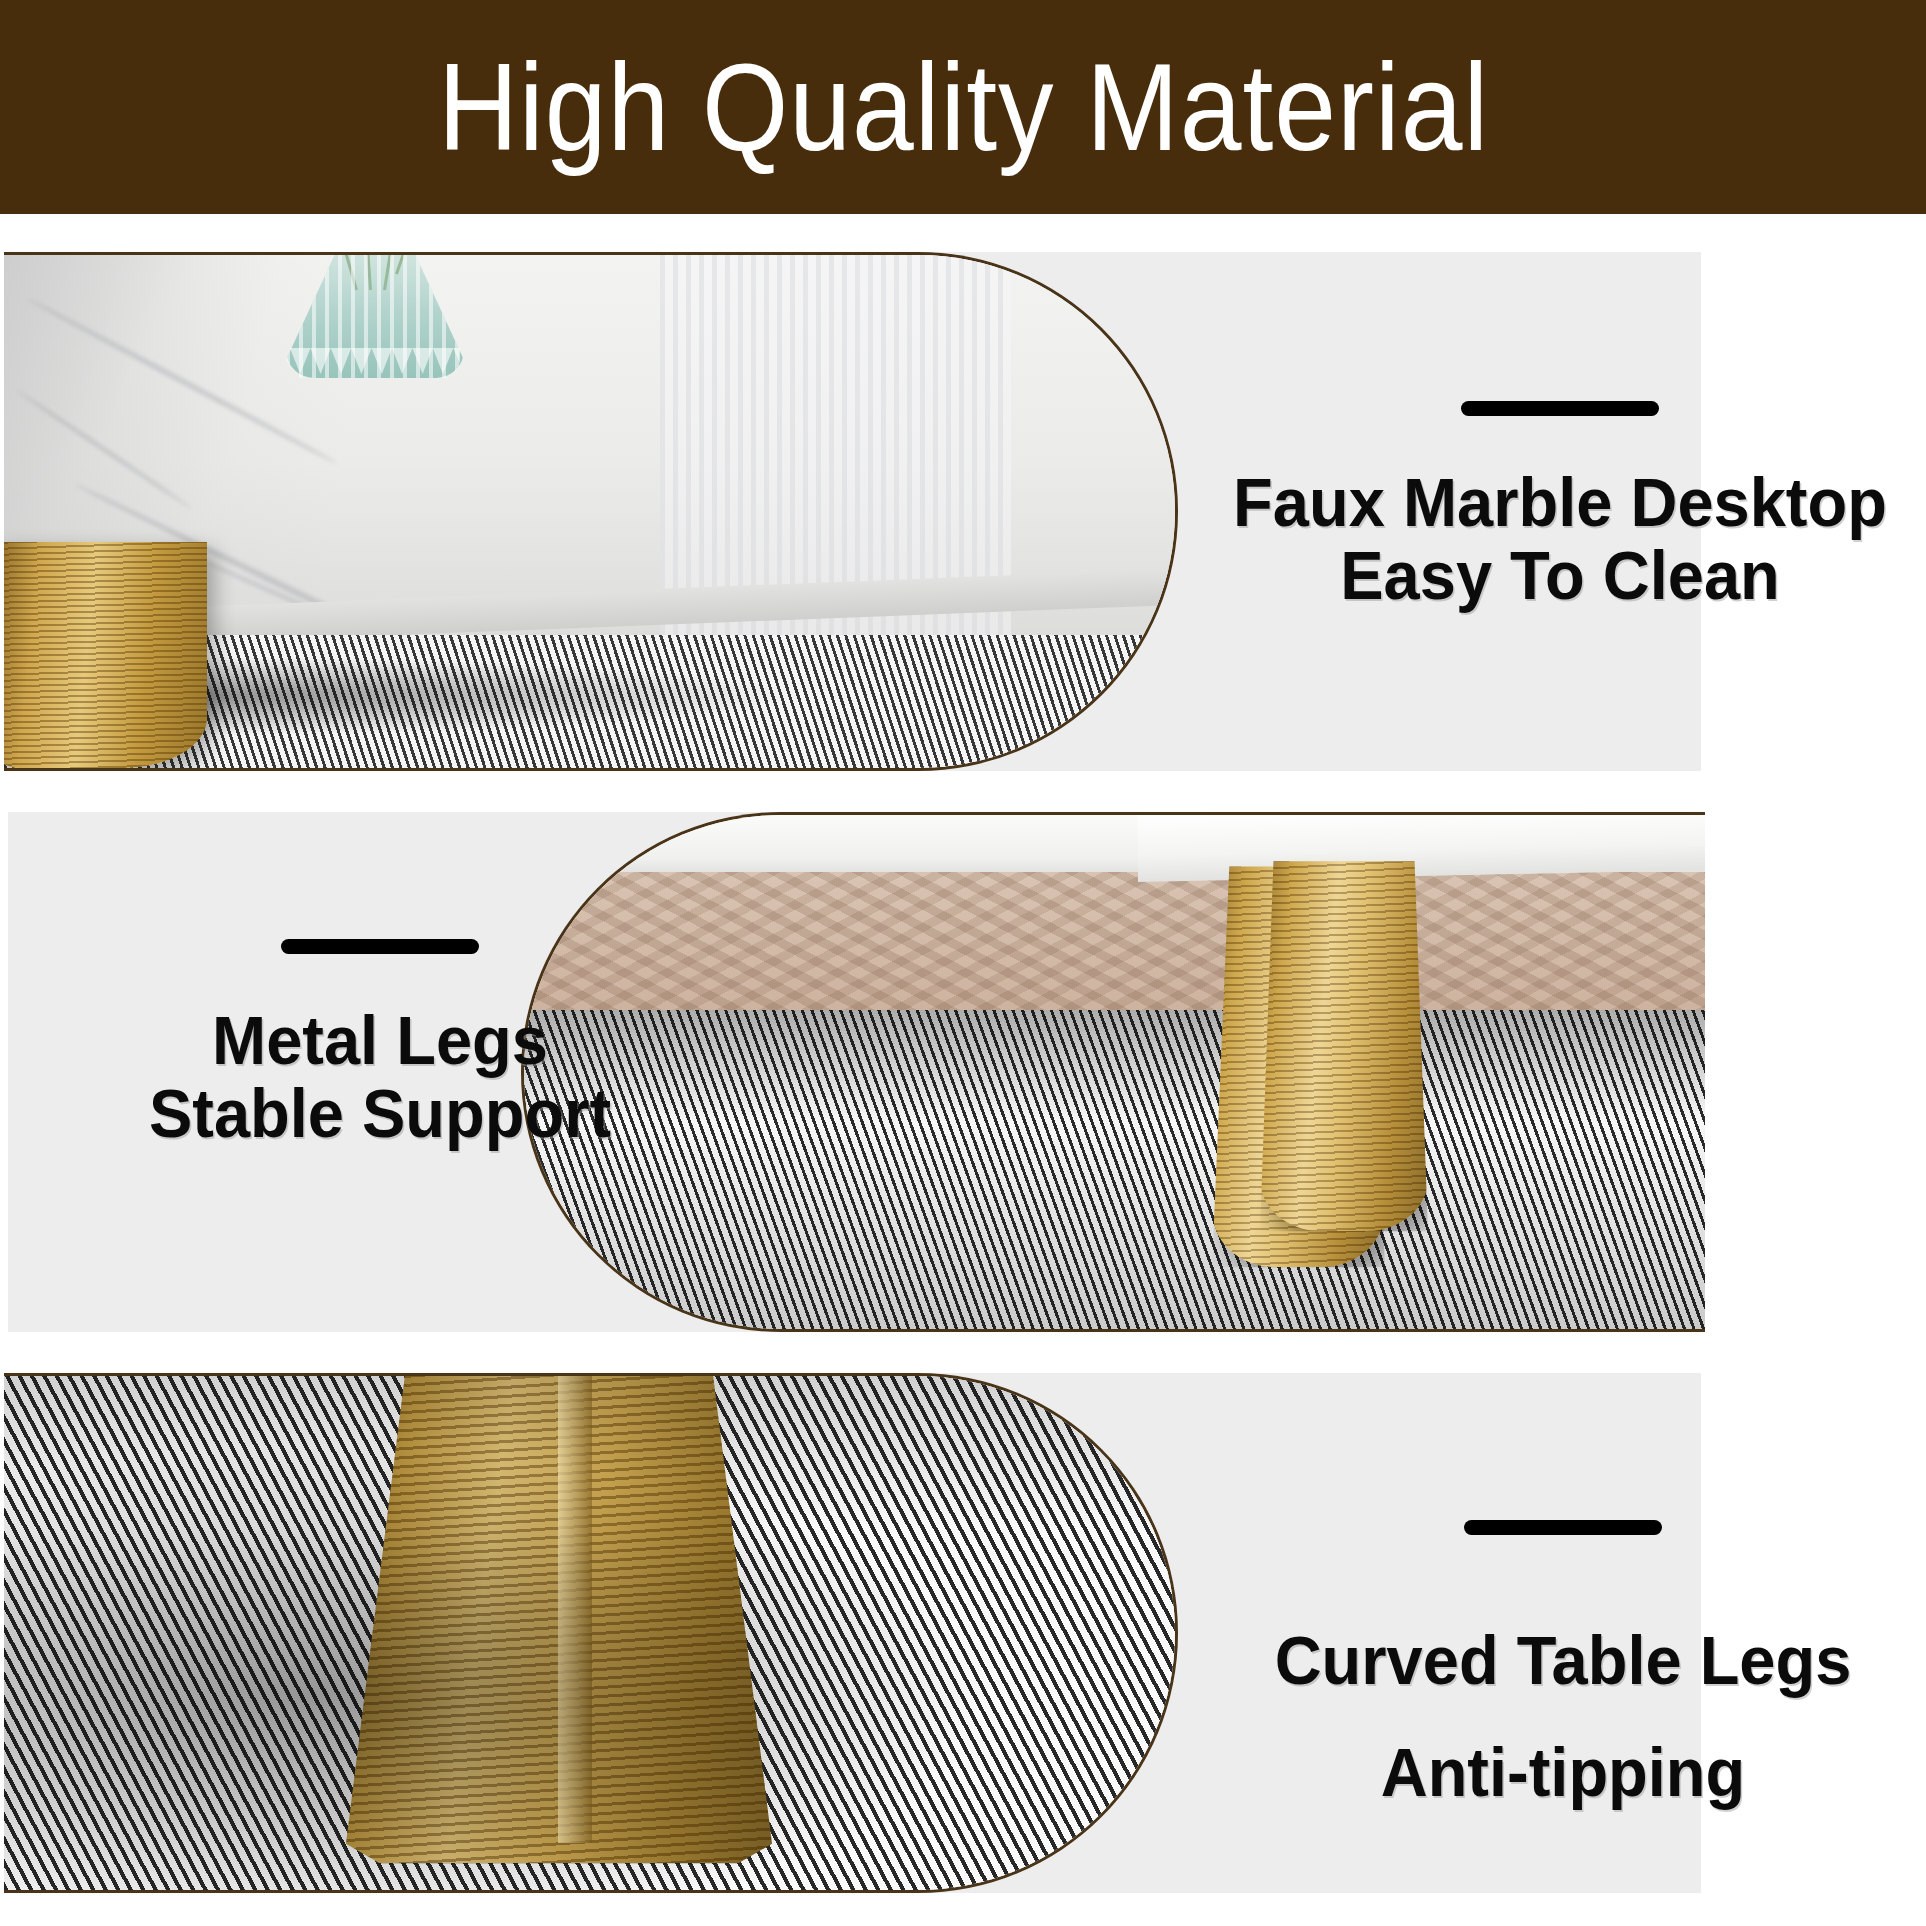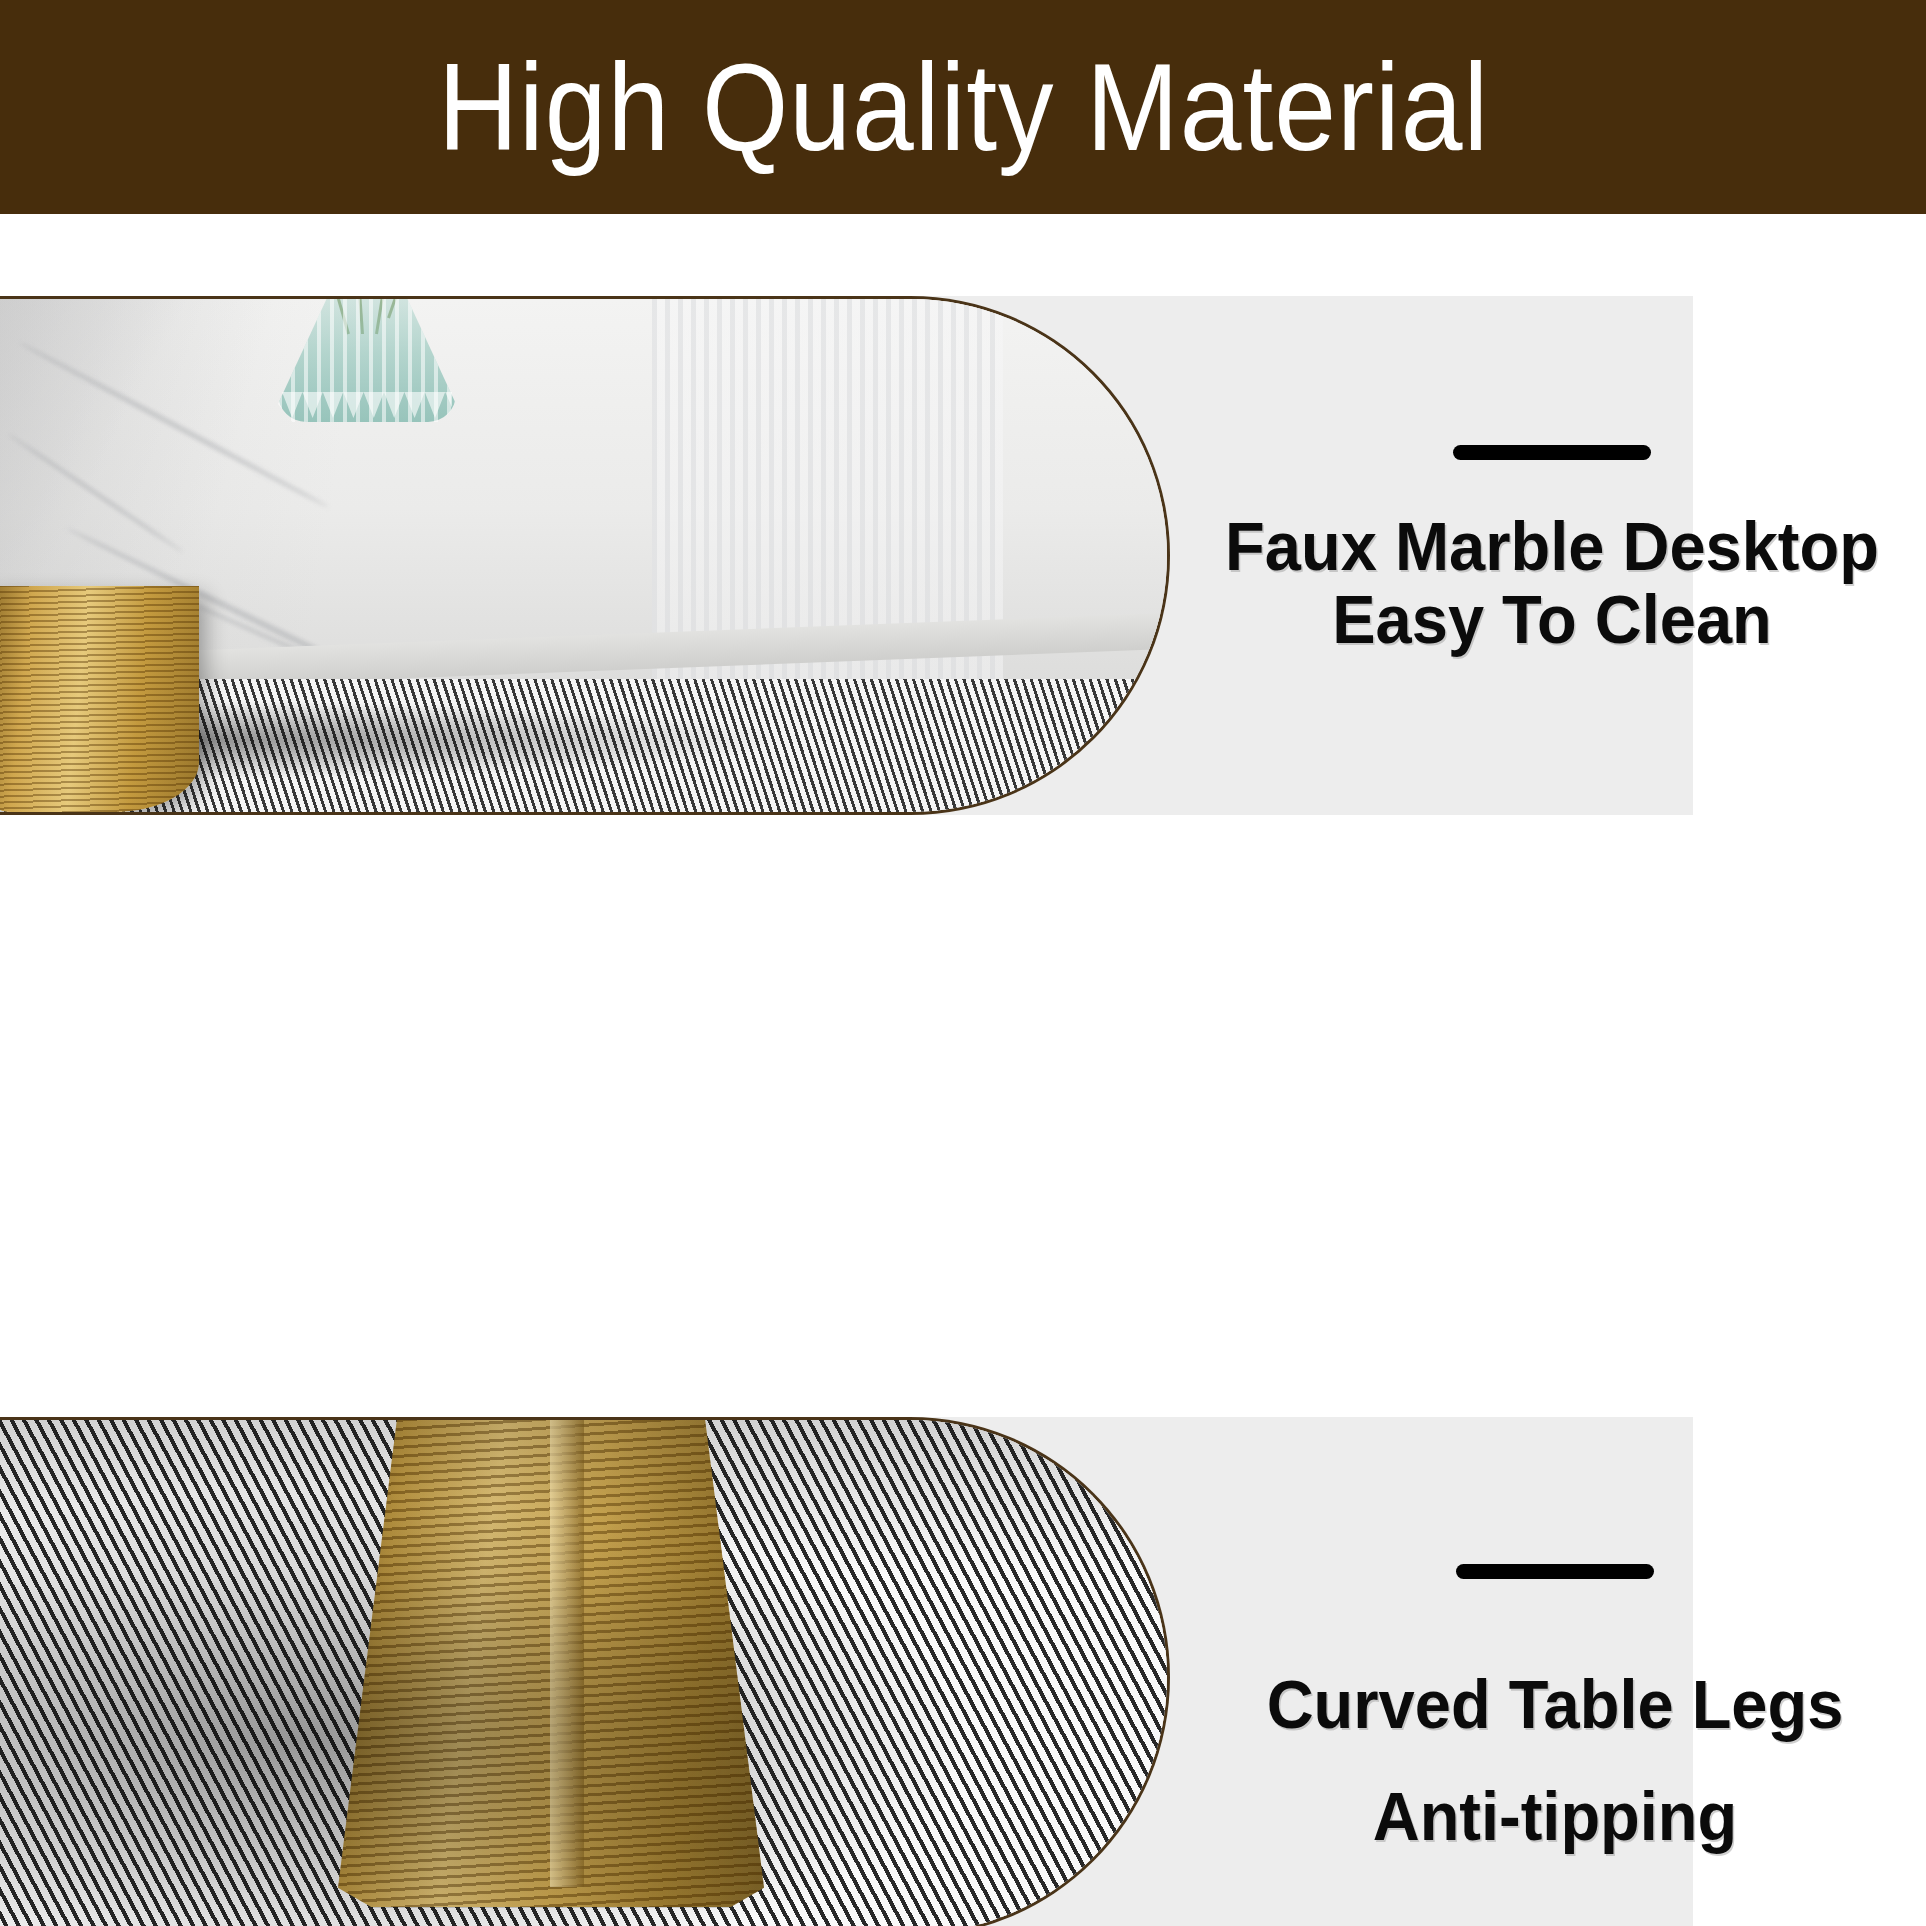--- a/index.html
+++ b/index.html
@@ -21,21 +21,21 @@
     color:#ffffff;
     font-size:111px;
     font-weight:400;
     letter-spacing:1px;
     line-height:1;
     font-family:"Liberation Sans", sans-serif;
     transform:scaleY(1.12);
   }
 
   
-  .panel { position:absolute; left:0; width:1693px; background:#ededed;margin-top:44px; }
+  .panel { position:absolute; left:8px; width:1693px; background:#ededed; }
   .panel-1 { top:252px;  height:519px; }
   .panel-2 { top:812px;  height:520px; }
   .panel-3 { top:1373px; height:520px; }
 
   
   .pill {
     position:absolute; top:0; height:100%;
     border:3px solid #4a3418;
     overflow:hidden;
     background:#e8e8e8;
@@ -240,20 +240,40 @@
       </div>
     </div>
 
     <div class="caption cap-1">
       <div class="dash"></div>
       <div class="cap-line">Faux Marble Desktop</div>
       <div class="cap-line">Easy To Clean</div>
     </div>
   </div>
 
+  <div class="panel panel-2">
+
+    <div class="pill pill-left-round">
+      <div class="photo">
+        <div class="p2-top"></div>
+        <div class="p2-floor"></div>
+        <div class="p2-rug"></div>
+        <div class="p2-rugshadow"></div>
+        <div class="p2-tabletop"></div>
+        <div class="gold-leg p2-leg-a"></div>
+        <div class="gold-leg p2-leg-b"></div>
+      </div>
+    </div>
+
+    <div class="caption cap-2">
+      <div class="dash"></div>
+      <div class="cap-line">Metal Legs</div>
+      <div class="cap-line">Stable Support</div>
+    </div>
+  </div>
 
   <div class="panel panel-3">
 
     <div class="pill pill-right-round">
       <div class="photo">
         <div class="p3-rug"></div>
         <div class="p3-leg"></div>
         <div class="p3-leg-fold"></div>
         <div class="p3-vignette"></div>
       </div>

